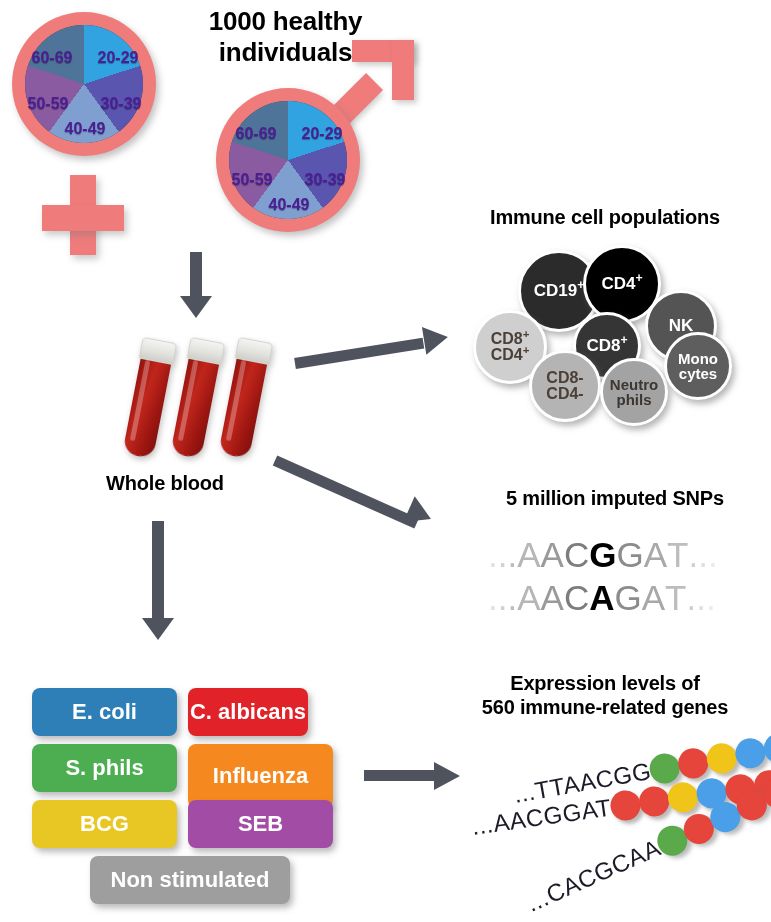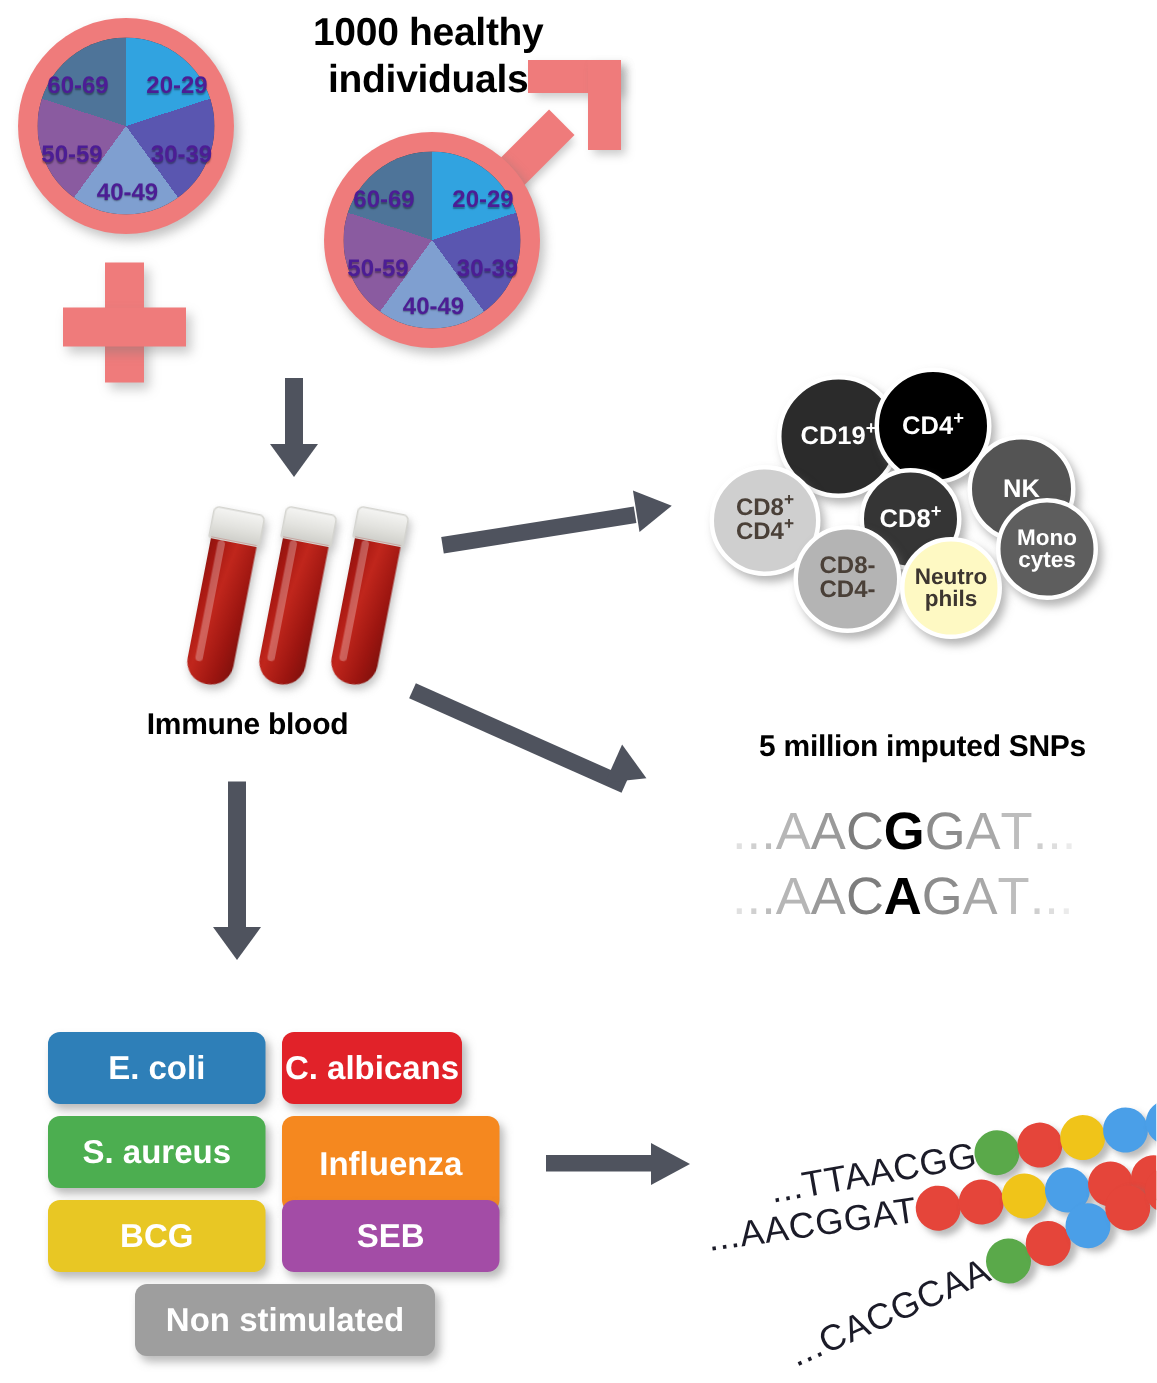--- a/index.html
+++ b/index.html
@@ -231,89 +231,92 @@
       <div class="tube-body"></div>
       <div class="tube-shine"></div>
       <div class="tube-cap"></div>
     </div>
     <div class="tube" style="left:218px;top:338px;transform:rotate(11deg);">
       <div class="tube-body"></div>
       <div class="tube-shine"></div>
       <div class="tube-cap"></div>
     </div>
   </div>
-  <div class="heading" id="label-wholeblood">Immune blood</div>
+  <div class="heading" id="label-wholeblood">Whole blood</div>
 
   <div>
     <div class="arrow-line" style="left:295px;top:358px;width:130px;height:11px;transform:rotate(-9deg);transform-origin:0 50%;"></div>
     <div class="arrow-head" style="left:424px;top:325px;border-top:14px solid transparent;border-bottom:14px solid transparent;border-left:24px solid #4f535e;transform:rotate(-9deg);"></div>
   </div>
 
   <div>
     <div class="arrow-line" style="left:275px;top:455px;width:155px;height:11px;transform:rotate(24deg);transform-origin:0 50%;"></div>
     <div class="arrow-head" style="left:408px;top:500px;border-top:14px solid transparent;border-bottom:14px solid transparent;border-left:24px solid #4f535e;transform:rotate(24deg);"></div>
   </div>
 
   <div>
     <div class="arrow-line" style="left:152px;top:521px;width:12px;height:100px;"></div>
     <div class="arrow-head" style="left:142px;top:618px;border-left:16px solid transparent;border-right:16px solid transparent;border-top:22px solid #4f535e;"></div>
   </div>
 
+  <div class="heading" id="title-immune">Immune cell populations</div>
   <div>
     <div class="cell" style="left:518px;top:250px;width:82px;height:82px;background:#2b2b2b;color:#ffffff;font-size:17px;">
       <span>CD19<sup>+</sup></span>
     </div>
     <div class="cell" style="left:583px;top:245px;width:78px;height:78px;background:#000000;color:#ffffff;font-size:17px;">
       <span>CD4<sup>+</sup></span>
     </div>
     <div class="cell" style="left:645px;top:290px;width:72px;height:72px;background:#545454;color:#ffffff;font-size:17px;">
       <span>NK</span>
     </div>
     <div class="cell" style="left:473px;top:310px;width:74px;height:74px;background:#cfcfcf;color:#4a4038;font-size:16px;">
       <span>CD8<sup>+</sup><br>CD4<sup>+</sup></span>
     </div>
     <div class="cell" style="left:573px;top:312px;width:68px;height:68px;background:#353535;color:#ffffff;font-size:17px;">
       <span>CD8<sup>+</sup></span>
     </div>
     <div class="cell" style="left:529px;top:350px;width:72px;height:72px;background:#b4b4b4;color:#4a4038;font-size:16px;">
       <span>CD8-<br>CD4-</span>
     </div>
-    <div class="cell" style="left:600px;top:358px;width:68px;height:68px;background:#fef9c3;color:#3d3630;font-size:15px;">
+    <div class="cell" style="left:600px;top:358px;width:68px;height:68px;background:#a3a3a3;color:#3d3630;font-size:15px;">
       <span>Neutro<br>phils</span>
     </div>
     <div class="cell" style="left:664px;top:332px;width:68px;height:68px;background:#5e5e5e;color:#ffffff;font-size:15px;">
       <span>Mono<br>cytes</span>
     </div>
   </div>
 
   <div class="heading" id="title-snps">5 million imputed SNPs</div>
   <div>
     <div class="snp-row" style="left:488px;top:535px;">
       <span style="color:#e0e0e0;">.</span><span style="color:#d0d0d0;">.</span><span style="color:#bdbdbd;">.</span><span style="color:#b6b6b6;">A</span><span style="color:#9a9a9a;">A</span><span style="color:#7d7d7d;">C</span><span class="b-snp">G</span><span style="color:#8c8c8c;">G</span><span style="color:#a8a8a8;">A</span><span style="color:#bdbdbd;">T</span><span style="color:#cfcfcf;">.</span><span style="color:#dedede;">.</span><span style="color:#ebebeb;">.</span>
     </div>
     <div class="snp-row" style="left:488px;top:578px;">
       <span style="color:#e0e0e0;">.</span><span style="color:#d0d0d0;">.</span><span style="color:#bdbdbd;">.</span><span style="color:#b6b6b6;">A</span><span style="color:#9a9a9a;">A</span><span style="color:#7d7d7d;">C</span><span class="b-snp">A</span><span style="color:#8c8c8c;">G</span><span style="color:#a8a8a8;">A</span><span style="color:#bdbdbd;">T</span><span style="color:#cfcfcf;">.</span><span style="color:#dedede;">.</span><span style="color:#ebebeb;">.</span>
     </div>
   </div>
 
   <div>
     <div class="stim" style="left:32px;top:688px;width:145px;height:48px;background:#2e7fb8;">E. coli</div>
     <div class="stim" style="left:188px;top:688px;width:120px;height:48px;background:#e12229;">C. albicans</div>
-    <div class="stim" style="left:32px;top:744px;width:145px;height:48px;background:#4cae50;">S. aureus</div>
+    <div class="stim" style="left:32px;top:744px;width:145px;height:48px;background:#4cae50;">S. phils</div>
     <div class="stim" style="left:188px;top:744px;width:145px;height:64px;background:#f5881f;">Influenza</div>
     <div class="stim" style="left:32px;top:800px;width:145px;height:48px;background:#e8c724;">BCG</div>
     <div class="stim" style="left:188px;top:800px;width:145px;height:48px;background:#a34ca6;">SEB</div>
     <div class="stim" style="left:90px;top:856px;width:200px;height:48px;background:#9e9e9e;">Non stimulated</div>
   </div>
 
   <div>
     <div class="arrow-line" style="left:364px;top:770px;width:72px;height:11px;"></div>
     <div class="arrow-head" style="left:434px;top:762px;border-top:14px solid transparent;border-bottom:14px solid transparent;border-left:26px solid #4f535e;"></div>
   </div>
 
+  <div class="heading" id="title-genes">Expression levels of
+560 immune-related genes</div>
   <div>
     <div class="strand" style="left:514px;top:780px;transform:rotate(-10deg);">
       <span class="strand-text">...TTAACGG</span>
       <span class="dot" style="background:#5aa94a;"></span>
       <span class="dot" style="background:#e5453a;"></span>
       <span class="dot" style="background:#f0c419;"></span>
       <span class="dot" style="background:#4a9fe8;"></span>
       <span class="dot" style="background:#4a9fe8;"></span>
     </div>
     <div class="strand" style="left:472px;top:812px;transform:rotate(-8deg);">

